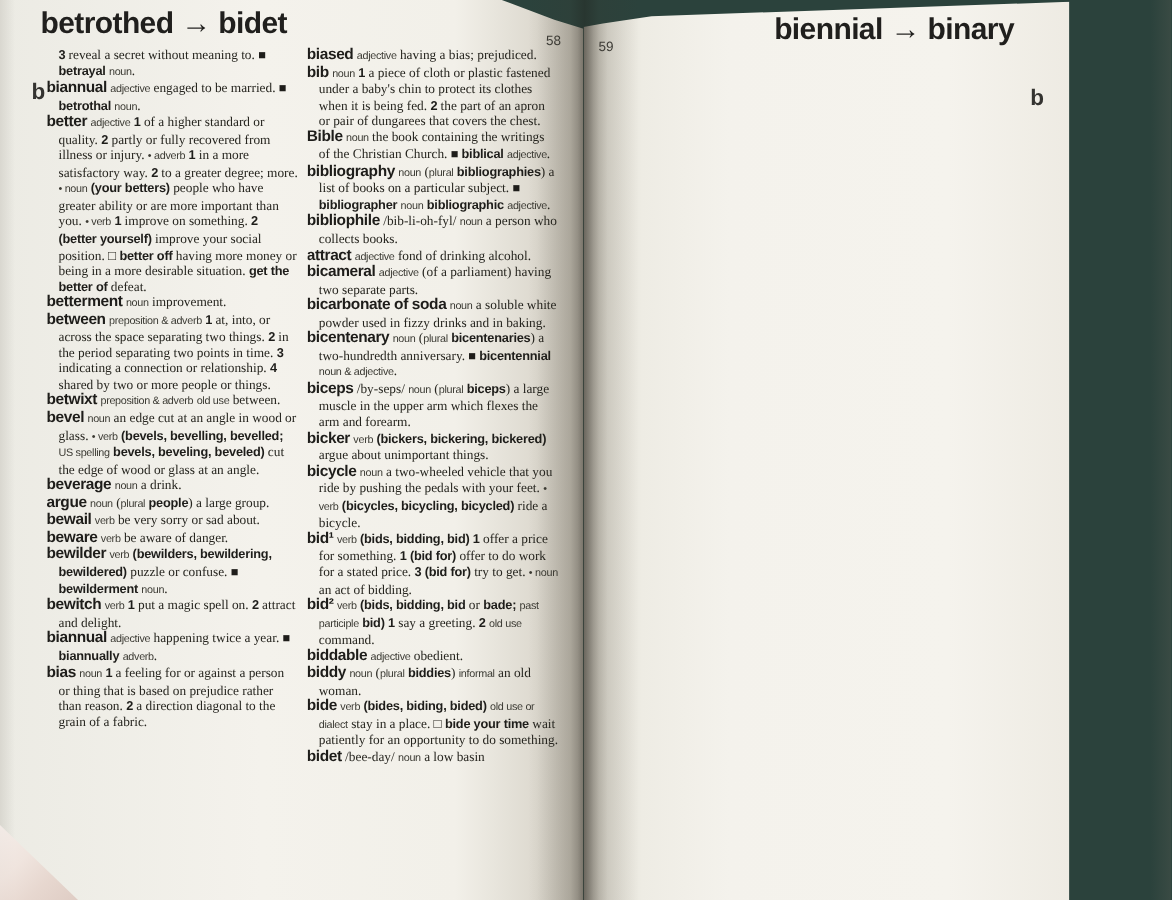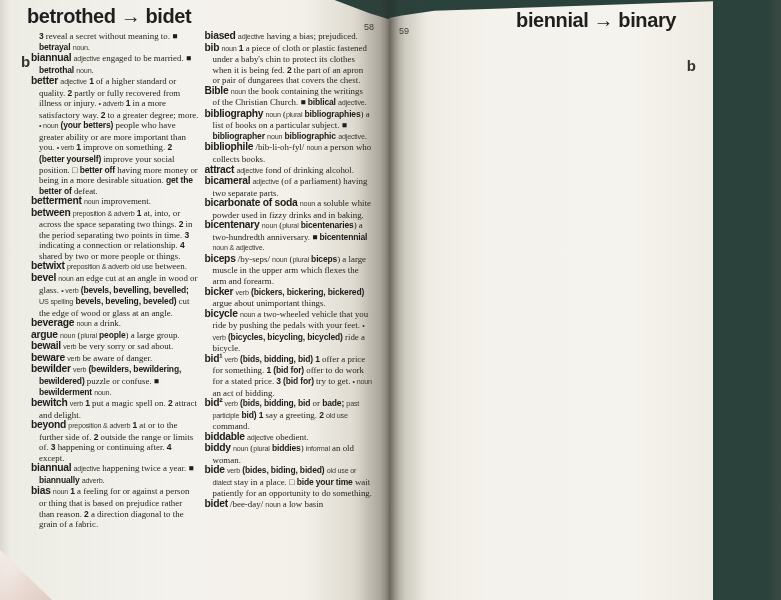--- a/index.html
+++ b/index.html
@@ -86,21 +86,20 @@
         <div class="entry"><b class="hb">betterment</b> <span class="lab">noun</span> improvement.</div>
         <div class="entry"><b class="hb">between</b> <span class="lab">preposition &amp; adverb</span> <b class="hb">1</b> at, into, or across the space separating two things. <b class="hb">2</b> in the period separating two points in time. <b class="hb">3</b> indicating a connection or relationship. <b class="hb">4</b> shared by two or more people or things.</div>
         <div class="entry"><b class="hb">betwixt</b> <span class="lab">preposition &amp; adverb</span> <span class="lab">old use</span> between.</div>
         <div class="entry"><b class="hb">bevel</b> <span class="lab">noun</span> an edge cut at an angle in wood or glass. <span class="lab">• verb</span> <b class="hb">(bevels, bevelling, bevelled;</b> <span class="lab">US spelling</span> <b class="hb">bevels, beveling, beveled)</b> cut the edge of wood or glass at an angle.</div>
         <div class="entry"><b class="hb">beverage</b> <span class="lab">noun</span> a drink.</div>
         <div class="entry"><b class="hb">argue</b> <span class="lab">noun</span> (<span class="lab">plural</span> <b class="hb">people</b>) a large group.</div>
         <div class="entry"><b class="hb">bewail</b> <span class="lab">verb</span> be very sorry or sad about.</div>
         <div class="entry"><b class="hb">beware</b> <span class="lab">verb</span> be aware of danger.</div>
         <div class="entry"><b class="hb">bewilder</b> <span class="lab">verb</span> <b class="hb">(bewilders, bewildering, bewildered)</b> puzzle or confuse. <b class="hb">■ bewilderment</b> <span class="lab">noun</span>.</div>
         <div class="entry"><b class="hb">bewitch</b> <span class="lab">verb</span> <b class="hb">1</b> put a magic spell on. <b class="hb">2</b> attract and delight.</div>
-        <div class="entry"><b class="hb">beyond</b> <span class="lab">preposition &amp; adverb</span> <b class="hb">1</b> at or to the further side of. <b class="hb">2</b> outside the range or limits of. <b class="hb">3</b> happening or continuing after. <b class="hb">4</b> except.</div>
         <div class="entry"><b class="hb">biannual</b> <span class="lab">adjective</span> happening twice a year. <b class="hb">■ biannually</b> <span class="lab">adverb</span>.</div>
         <div class="entry"><b class="hb">bias</b> <span class="lab">noun</span> <b class="hb">1</b> a feeling for or against a person or thing that is based on prejudice rather than reason. <b class="hb">2</b> a direction diagonal to the grain of a fabric.</div>
       </div>
     <div class="col" id="p0c1">
         <div class="entry"><b class="hb">biased</b> <span class="lab">adjective</span> having a bias; prejudiced.</div>
         <div class="entry"><b class="hb">bib</b> <span class="lab">noun</span> <b class="hb">1</b> a piece of cloth or plastic fastened under a baby's chin to protect its clothes when it is being fed. <b class="hb">2</b> the part of an apron or pair of dungarees that covers the chest.</div>
         <div class="entry"><b class="hb">Bible</b> <span class="lab">noun</span> the book containing the writings of the Christian Church. <b class="hb">■ biblical</b> <span class="lab">adjective</span>.</div>
         <div class="entry"><b class="hb">bibliography</b> <span class="lab">noun</span> (<span class="lab">plural</span> <b class="hb">bibliographies</b>) a list of books on a particular subject. <b class="hb">■ bibliographer</b> <span class="lab">noun</span> <b class="hb">bibliographic</b> <span class="lab">adjective</span>.</div>
         <div class="entry"><b class="hb">bibliophile</b> /bib-li-oh-fyl/ <span class="lab">noun</span> a person who collects books.</div>
         <div class="entry"><b class="hb">attract</b> <span class="lab">adjective</span> fond of drinking alcohol.</div>

